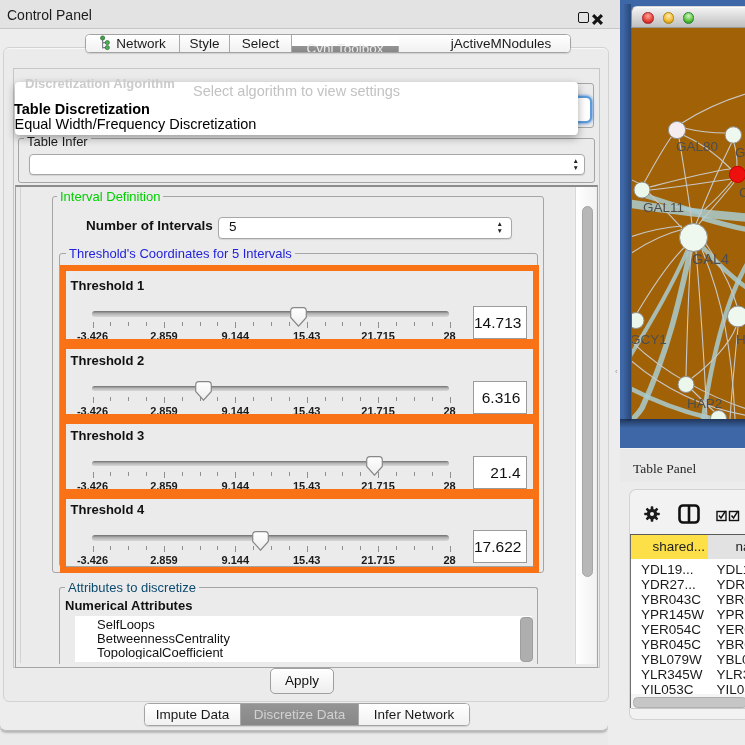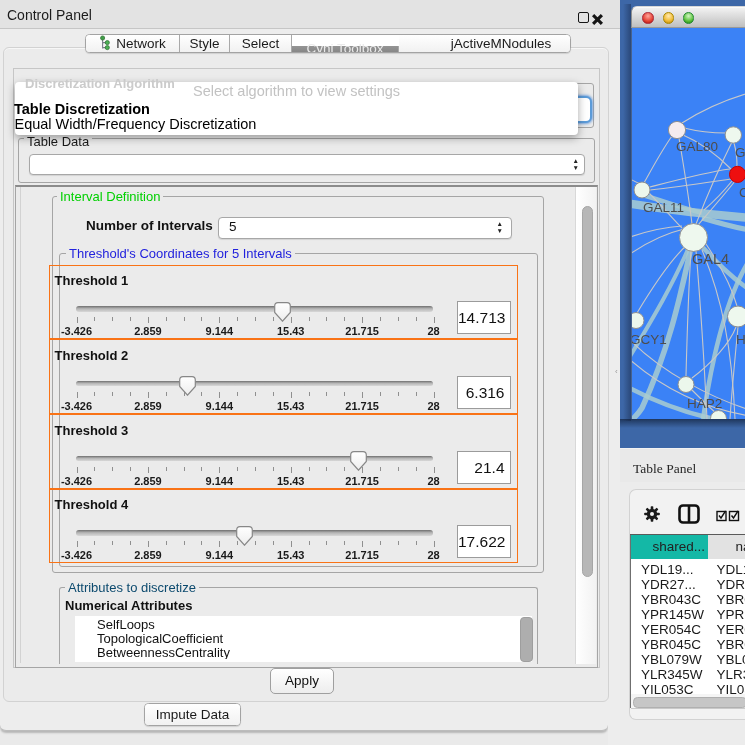--- a/index.html
+++ b/index.html
@@ -37,21 +37,21 @@
 #scrollpane{left:15px;top:185px;width:581px;height:480px;
   border-top:2px solid #8b8b8b;border-left:1px solid #a5a5a5;border-right:1px solid #a5a5a5;border-bottom:1px solid #a5a5a5;}
 #vtrack{left:575px;top:187px;width:20px;height:477px;background:linear-gradient(90deg,#ffffff,#f2f2f2);border-left:1px solid #d8d8d8;}
 #vthumb{left:582px;top:206px;width:9px;height:369px;background:#b7b7b7;border:1px solid #a6a6a6;border-radius:6px;}
 
 .combo{position:absolute;background:#fff;border:1px solid #a7a7a7;border-radius:4px;
   box-shadow:0 1px 1px rgba(0,0,0,.1);font-size:14.5px;color:#111;}
 .combo .txt{position:absolute;left:3.5px;top:1.5px;}
 .arr{position:absolute;font-size:6.5px;color:#222;line-height:6px;}
 
-.tpanel{position:absolute;left:49px;width:467px;height:72.5px;border:1px solid #f97316;}
+.tpanel{position:absolute;left:60px;width:467px;height:72.5px;border:6px solid #f97316;}
 .tpanel .name{position:absolute;left:4.5px;top:7.5px;font-size:13px;font-weight:bold;color:#111;}
 .track{position:absolute;left:26px;width:357px;height:5.5px;border-radius:3px;
   background:linear-gradient(#6e6e6e,#b5b5b5 45%,#d8d8d8);}
 .tick{position:absolute;width:1px;background:#8f8f8f;}
 .slab{position:absolute;font-size:11px;font-weight:bold;color:#1a1a1a;transform:translateX(-50%);}
 .vbox{position:absolute;left:407px;top:35.5px;width:54px;height:33px;background:#fff;
   border:1px solid #9b9b9b;font-size:15.5px;color:#111;text-align:right;line-height:32px;padding-right:5.5px;box-sizing:border-box;}
 .thumb{position:absolute;top:36px;}
 
 #numlist{left:75px;top:616px;width:457px;height:45.5px;background:#fff;overflow:hidden;}
@@ -68,30 +68,30 @@
 #hint{left:193px;top:82.5px;font-size:14.5px;color:#c2c2c2;z-index:51;}
 #pop1{left:14px;top:101px;font-size:14.5px;font-weight:bold;color:#000;z-index:51;}
 #pop2{left:14.5px;top:115.5px;font-size:14.5px;color:#000;z-index:51;}
 
 #desktop{left:620px;top:0;width:125px;height:448px;background:#3d67a7;}
 #netwin{left:631px;top:5.5px;width:114px;height:414px;}
 #nettitle{left:0;top:0;width:114px;height:22.5px;border-radius:6px 0 0 0;
   background:linear-gradient(#f4f4f4,#bfbfbf);border-left:1px solid #8f8f8f;border-top:1px solid #d8d8d8;border-bottom:1px solid #999;box-sizing:border-box;
   box-shadow:inset 0 1px 0 #fafafa;}
 .light{position:absolute;top:5.8px;width:11.5px;height:11.5px;border-radius:50%;}
-#netcanvas{left:0;top:22.5px;width:114px;height:391px;background:#3b82f6;border-left:1px solid #47628e;overflow:hidden;box-sizing:border-box;}
+#netcanvas{left:0;top:22.5px;width:114px;height:391px;background:#a16207;border-left:1px solid #47628e;overflow:hidden;box-sizing:border-box;}
 #netshadow{left:620px;top:419px;width:125px;height:9px;
   background:linear-gradient(rgba(15,28,52,.65),rgba(15,28,52,0));}
 
 #tpbar{left:620px;top:448px;width:125px;height:34px;background:#e9e9e9;border-top:1px solid #f2f2f2;}
 #tpbar .t{position:absolute;left:13px;top:11.5px;font-size:13.5px;color:#262626;font-family:Liberation Serif, serif;}
 #tpanel-bg{left:620px;top:482px;width:125px;height:263px;background:#ececec;}
 #tcontainer{left:629px;top:489px;width:116px;height:231px;background:#f2f2f2;
   border:1px solid #d2d2d2;border-radius:7px 0 0 7px;border-right:none;box-sizing:border-box;}
-#thead1{left:630.5px;top:535px;width:94px;height:23.5px;background:#14b8a6;
+#thead1{left:630.5px;top:535px;width:94px;height:23.5px;background:#fde047;
   border-right:1px solid #7d98a5;box-sizing:border-box;}
 #thead2{left:708px;top:535px;width:37px;height:23.5px;background:#e2e2e2;}
 #trows{left:630.5px;top:558.5px;width:114.5px;height:135px;background:#fff;overflow:hidden;}
 .trow{position:absolute;left:0;width:200px;font-size:13.5px;color:#1a1a1a;}
 .c1{position:absolute;left:10.5px;}
 .c2{position:absolute;left:86px;}
 #hscroll{left:630.5px;top:693.5px;width:114.5px;height:14px;background:#f5f5f5;}
 #hthumb{left:633px;top:696.5px;width:112px;height:9px;background:#c6c6c6;border:1px solid #b0b0b0;border-radius:4.5px;}
 #tbottom{left:630.5px;top:707.5px;width:114.5px;height:1px;background:#c9c9c9;}
 #tleftline{left:630px;top:534.5px;width:1px;height:173.5px;background:#6f6f6f;}
@@ -123,21 +123,21 @@
   <div class="s" style="width:61px;">Select</div>
   <div class="s sel" style="width:106px;margin-top:11px;">Cyni Toolbox</div>
   <div class="s" style="width:138px;padding-left:33px;">jActiveMNodules</div>
 </div>
 
 <div class="abs" id="container"></div>
 <div class="group" style="left:18px;top:83px;width:574px;height:43px;"></div>
 <div class="combo" style="left:29px;top:96px;width:559px;height:23px;border:2.5px solid #5b9bd9;border-radius:6px;box-shadow:0 0 2.5px 1px rgba(80,140,215,.75);"></div>
 
 <div class="group" style="left:18px;top:138px;width:575px;height:43px;"></div>
-<div class="glabel" style="left:24px;top:135px;color:#1a1a1a;">Table Data</div>
+<div class="glabel" style="left:24px;top:135px;color:#1a1a1a;">Table Infer</div>
 <div class="combo" style="left:29px;top:153.5px;width:554px;height:19.5px;">
   <div class="arr" style="right:5px;top:3px;">▲</div>
   <div class="arr" style="right:5px;top:10px;">▼</div>
 </div>
 
 <div class="abs" id="scrollpane"></div>
 <div class="abs" style="left:19.5px;top:187px;width:1px;height:476px;background:#d2d2d2;"></div>
 <div class="abs" id="vtrack"></div>
 <div class="abs" id="vthumb"></div>
 
@@ -327,30 +327,32 @@
     <div class="vbox">17.622</div>
   </div>
   </div>
 
 <div class="group" style="left:59px;top:587px;width:477px;height:76px;border-bottom:none;border-radius:3px 3px 0 0;"></div>
 <div class="glabel" style="left:65px;top:581px;color:#0c4a6e;">Attributes to discretize</div>
 <div class="abs" style="left:65px;top:598px;font-size:13px;font-weight:bold;color:#111;">Numerical Attributes</div>
 <div class="abs" id="numlist">
     <div id="numclip">
   <div>SelfLoops</div>
+  <div>BetweennessCentrality</div>
   <div>TopologicalCoefficient</div>
-  <div>BetweennessCentrality</div>
 </div>
   </div>
 <div class="abs" style="left:519.5px;top:617px;width:11px;height:43px;background:#aeaeae;border:1px solid #9e9e9e;border-radius:4px;"></div>
 
 <div class="abs" id="apply">Apply</div>
 
 <div class="seg" id="bottabs">
   <div class="s" style="width:95px;">Impute Data</div>
+  <div class="s sel" style="width:117px;">Discretize Data</div>
+  <div class="s" style="width:110px;">Infer Network</div>
 </div>
 
 <div class="abs" id="popup"></div>
 <div class="abs" id="ghost">Discretization Algorithm</div>
 <div class="abs" id="hint">Select algorithm to view settings</div>
 <div class="abs" id="pop1">Table Discretization</div>
 <div class="abs" id="pop2">Equal Width/Frequency Discretization</div>
 
 <div class="abs" style="left:615px;top:367px;width:6px;height:9px;font-size:8px;color:#9a9a9a;">‹</div>
 

